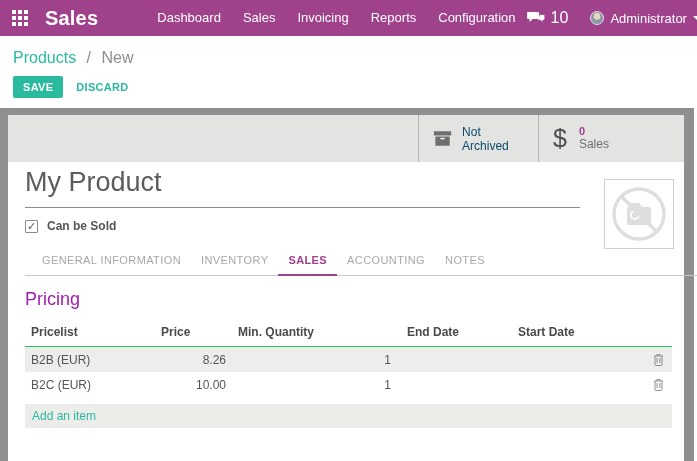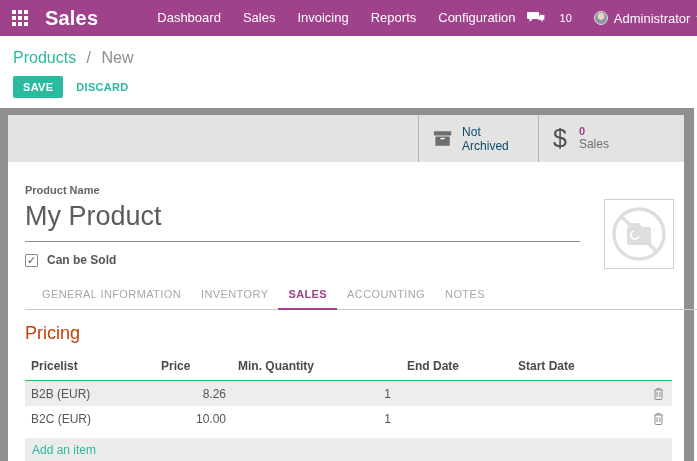--- a/index.html
+++ b/index.html
@@ -28,21 +28,21 @@
   .topmenu .menu-item {
     font-size: 13px;
     padding: 0 11px;
     line-height: 36px;
     cursor: pointer;
     white-space: nowrap;
   }
   .top-right { margin-left: auto; display: flex; align-items: center; }
   .messages { display: flex; align-items: center; cursor: pointer; margin-right: 22px; }
   .messages svg { display: block; }
-  .messages .count { font-size: 11px; margin-left: 14px; }
+  .messages .count { font-size: 16px; margin-left: 5px; }
   .usermenu { display: flex; align-items: center; cursor: pointer; margin-right: 0; }
   .avatar {
     width: 14px; height: 14px; border-radius: 50%;
     background: radial-gradient(circle at 50% 35%, #e8d5b5 0 35%, #8a99a8 36% 100%);
     border: 1px solid #e9d8e4;
   }
   .username { font-size: 13px; margin-left: 6px; white-space: nowrap; }
   .caret-down {
     width: 0; height: 0; margin-left: 6px;
     border-left: 4px solid transparent;
@@ -145,21 +145,21 @@
     margin-right: -17px; 
     padding-left: 7px;
   }
   .tab {
     font-size: 11px; letter-spacing: .4px; color: #a8a8a8;
     padding: 6px 10px 8px 10px; cursor: pointer; white-space: nowrap;
     border-bottom: 2px solid transparent; margin-bottom: -1px;
   }
   .tab.active { color: #a0418c; border-bottom-color: #a0418c; font-weight: bold; }
 
-  .section-title { font-size: 18px; color: #c2410c; margin-top: 13px; font-weight: 400; }
+  .section-title { font-size: 18px; color: #a21caf; margin-top: 13px; font-weight: 400; }
 
   
   .pricing-table { margin-top: 12px; margin-right: 12px; font-size: 12px; }
   .tr { display: flex; align-items: center; }
   .thead { border-bottom: 1px solid #22c55e; }
   .thead .td { font-weight: bold; color: #4a4a4a; padding-top: 3px; padding-bottom: 7px; }
   .td { padding: 0 6px; white-space: nowrap; overflow: hidden; }
   .col-pricelist { width: 130px; }
   .col-price { width: 77px; text-align: right; }
   .col-minqty { width: 165px; text-align: right; }
@@ -262,21 +262,20 @@
           <g fill="#dedede">
             <path d="M20 24 l3 -4 h8 l3 4 h7 a2 2 0 0 1 2 2 v14 a2 2 0 0 1 -2 2 h-20 a2 2 0 0 1 -2 -2 v-14 a2 2 0 0 1 2 -2 z"></path>
           </g>
           <circle cx="27" cy="32" r="5" fill="#ffffff"></circle>
           <circle cx="27" cy="32" r="3.2" fill="#dedede"></circle>
           <circle cx="31" cy="31" r="25" fill="none" stroke="#dedede" stroke-width="3.4"></circle>
           <line x1="13.5" y1="13.5" x2="48.5" y2="48.5" stroke="#dedede" stroke-width="3.4"></line>
         </svg>
       </div>
 
-      <div class="field-label">Product Name</div>
       <input class="product-name-input" type="text" value="My Product" style="">
 
       <div class="checkbox-row">
         <span class="checkbox">✓</span>
         <span class="checkbox-label">Can be Sold</span>
       </div>
 
       <div class="tabs">
         <div class="tab">GENERAL INFORMATION</div>
         <div class="tab">INVENTORY</div>

